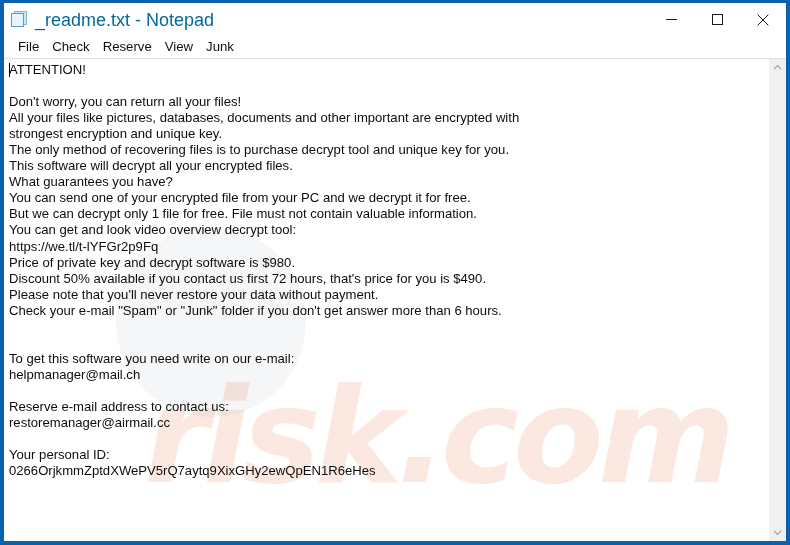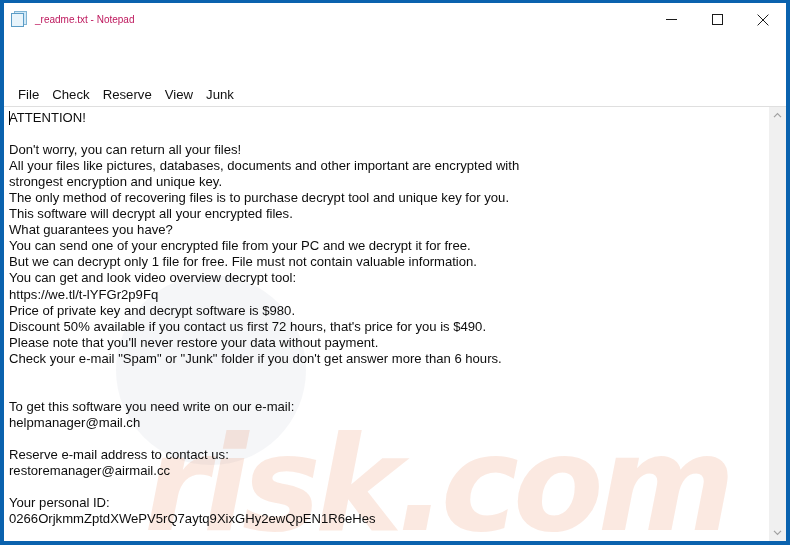--- a/index.html
+++ b/index.html
@@ -63,22 +63,22 @@
     position: absolute;
     left: 0px;
     top: 2px;
     width: 13px;
     height: 14px;
     background: #e8f4fb;
     border: 1px solid #5b9cc6;
     box-sizing: border-box;
   }
   .title-text {
-    font-size: 10px;
-    color: #be185d;
+    font-size: 18px;
+    color: #0369a1;
     line-height: 1;
     white-space: nowrap;
   }
   .win-buttons {
     display: flex;
     height: 33px;
   }
   .win-btn {
     width: 46px;
     height: 33px;
@@ -94,21 +94,20 @@
   
   .menubar {
     height: 22px;
     flex: 0 0 22px;
     background: #ffffff;
     display: flex;
     align-items: center;
     padding-left: 8px;
     gap: 0px;
     user-select: none;
-    margin-top: 48px;
   }
   .menu-item {
     font-size: 13.2px;
     color: #101010;
     padding: 2px 7px 2px 6px;
     line-height: 1;
     white-space: nowrap;
   }
 
   

